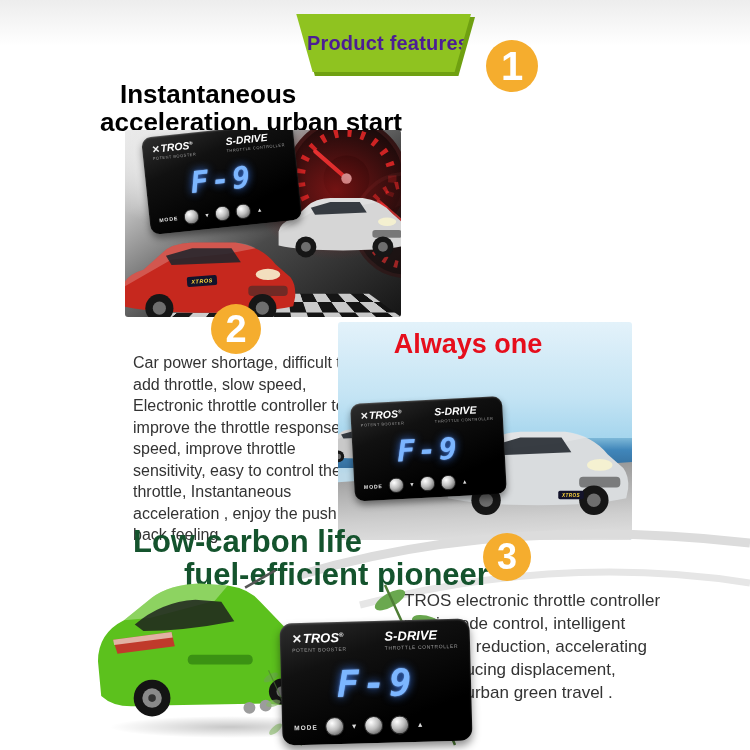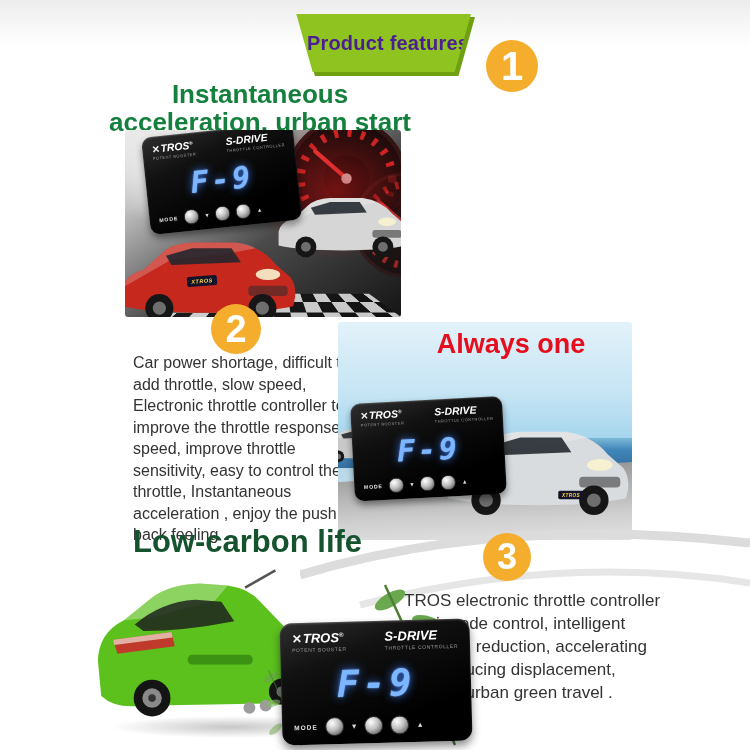--- a/index.html
+++ b/index.html
@@ -21,21 +21,21 @@
 
   
   .step-badge{width:52px;height:52px;border-radius:50%;background:#f5ad2e;
     display:flex;align-items:center;justify-content:center;
     color:#fff;font-size:40px;font-weight:700;line-height:1;}
   #step-1{left:486px;top:40px;}
   #step-2{left:211px;top:304px;width:50px;height:50px;font-size:38px;}
   #step-3{left:483px;top:533px;width:48px;height:48px;font-size:36px;}
 
   
-  .red-heading{color:#15803d;font-weight:700;text-align:center;line-height:1.12;}
+  .red-heading{color:#000000;font-weight:700;text-align:left;line-height:1.12;}
   #h1-l1{left:120px;top:80px;width:280px;font-size:26px;}
   #h1-l2{left:100px;top:108px;width:320px;font-size:26px;}
   .green-heading{color:#14532d;font-weight:700;line-height:1.05;text-align:right;}
   #h3-l1{left:133px;top:526px;font-size:31px;}
   #h3-l2{left:184px;top:559px;font-size:31px;}
 
   
   #body-1{left:399px;top:92px;width:253px;font-family:"Liberation Mono",monospace;
     font-size:14.5px;line-height:22.5px;color:#2f2f2f;}
   #body-2{left:133px;top:352px;width:231px;font-size:16px;line-height:21.5px;color:#333;}
@@ -58,21 +58,21 @@
     background:linear-gradient(#e3f2fa 0%,#c4e4f4 34%,#9ed2ec 58%,#bcd9e8 70%);}
   #sea{position:absolute;left:0;top:116px;width:294px;height:30px;
     background:linear-gradient(#7db8d8,#4086ba 40%,#356f9e);}
   #cliff{position:absolute;right:0;top:58px;width:78px;height:66px;
     background:linear-gradient(100deg,#c9a97e,#a8steak 0),linear-gradient(100deg,#c9a97e,#a87f53);
     clip-path:polygon(34% 0,100% 0,100% 100%,0 100%);}
   #road{position:absolute;left:0;bottom:0;width:294px;height:78px;
     background:linear-gradient(178deg,#8f8f8f,#cfcfcf 70%,#e2e2e2);
     clip-path:polygon(0 26%,100% 0,100% 100%,0 100%);}
   #h2-l1,#h2-l2{position:absolute;color:#e60e1c;font-weight:700;text-align:center;font-size:27px;line-height:1;}
-  #h2-l1{left:8px;top:9px;width:260px;padding-left:35px;}
+  #h2-l1{left:0px;top:9px;width:260px;}
   #h2-l2{left:0px;top:42px;width:250px;}
 
   
   #swoosh{left:300px;top:505px;}
   #green-car{left:85px;top:563px;}
   #leaves{left:360px;top:580px;}
   #leaves2{left:240px;top:668px;}
   #car-shadow{left:110px;top:716px;width:240px;height:22px;border-radius:50%;
     background:radial-gradient(closest-side,rgba(0,0,0,.22),rgba(0,0,0,0));}
 
@@ -263,20 +263,21 @@
         <span class="dev-arrow">▲</span>
       </div>
     </div>
   </div>
 
   <svg class="abs" id="swoosh" width="450" height="110">
     <path d="M0,70 Q200,10 450,38" stroke="#dcdcdc" stroke-width="9" fill="none"></path>
     <path d="M60,100 Q260,48 450,78" stroke="#e6e6e6" stroke-width="7" fill="none"></path>
   </svg>
   <div class="abs green-heading" id="h3-l1">Low-carbon life</div>
+  <div class="abs green-heading" id="h3-l2">fuel-efficient pioneer</div>
   <div class="abs step-badge" id="step-3">
     <span>3</span>
   </div>
   <div class="abs" id="body-3">TROS electronic throttle controller multi-mode control, intelligent emission reduction, accelerating soft, reducing displacement, support urban green travel .</div>
 
   <div class="abs" id="car-shadow"></div>
   <svg class="abs" id="green-car" style="--body:#5cc11d;" width="238" height="162">
       <use href="#sym-car-rear"></use>
     </svg>
   <svg class="abs" id="leaves" width="120" height="170">

